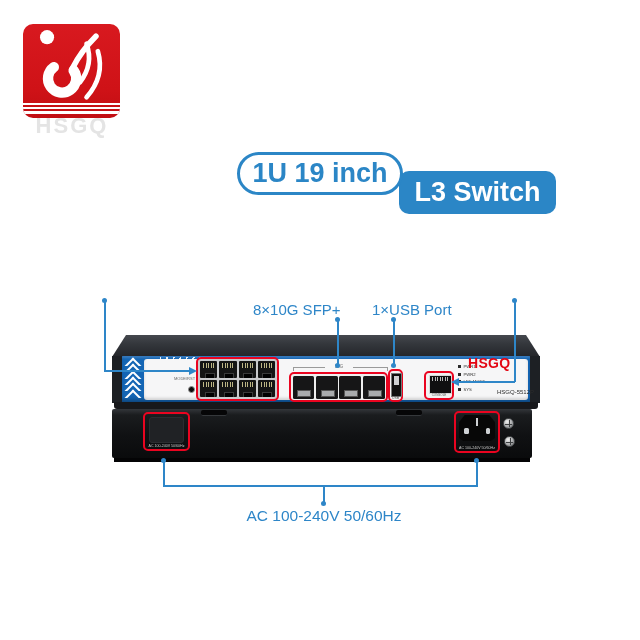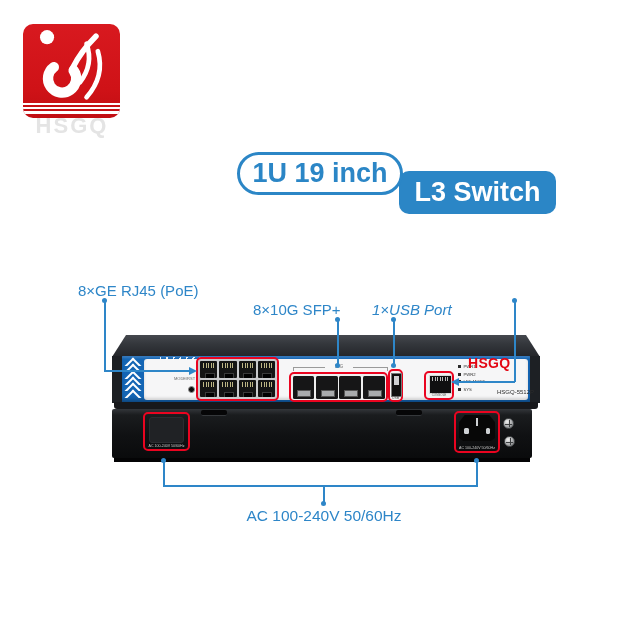--- a/index.html
+++ b/index.html
@@ -123,23 +123,22 @@
     </svg>
     <div class="logo-stripe" style="bottom:13px;height:1.8px;"></div>
     <div class="logo-stripe" style="bottom:9px;height:1.8px;"></div>
     <div class="logo-stripe" style="bottom:4.5px;height:2.2px;"></div>
   </div>
   <div class="abs logo-wordmark">HSGQ</div>
 
   <div class="abs badge-right">L3 Switch</div>
   <div class="abs badge-left">1U 19 inch</div>
 
-  <div class="abs callout-label" style="left:78px;top:282px;">8×GE RJ45 (PoE)</div>
   <div class="abs callout-label" style="left:253px;top:301px;">8×10G SFP+</div>
-  <div class="abs callout-label" style="left:372px;top:301px;font-style:italic;">1×USB Port</div>
+  <div class="abs callout-label" style="left:372px;top:301px;">1×USB Port</div>
 
   <div class="abs cl-dot" style="left:102px;top:298px;"></div>
   <div class="abs cl-v" style="left:103.5px;top:301px;height:70px;"></div>
   <div class="abs cl-h" style="left:104px;top:370px;width:85px;"></div>
   <div class="abs cl-arrow-r" style="left:189px;top:367px;"></div>
 
   <div class="abs cl-dot" style="left:335px;top:317px;"></div>
   <div class="abs cl-v" style="left:336.5px;top:320px;height:44px;"></div>
   <div class="abs cl-dot" style="left:335px;top:363px;"></div>
 

